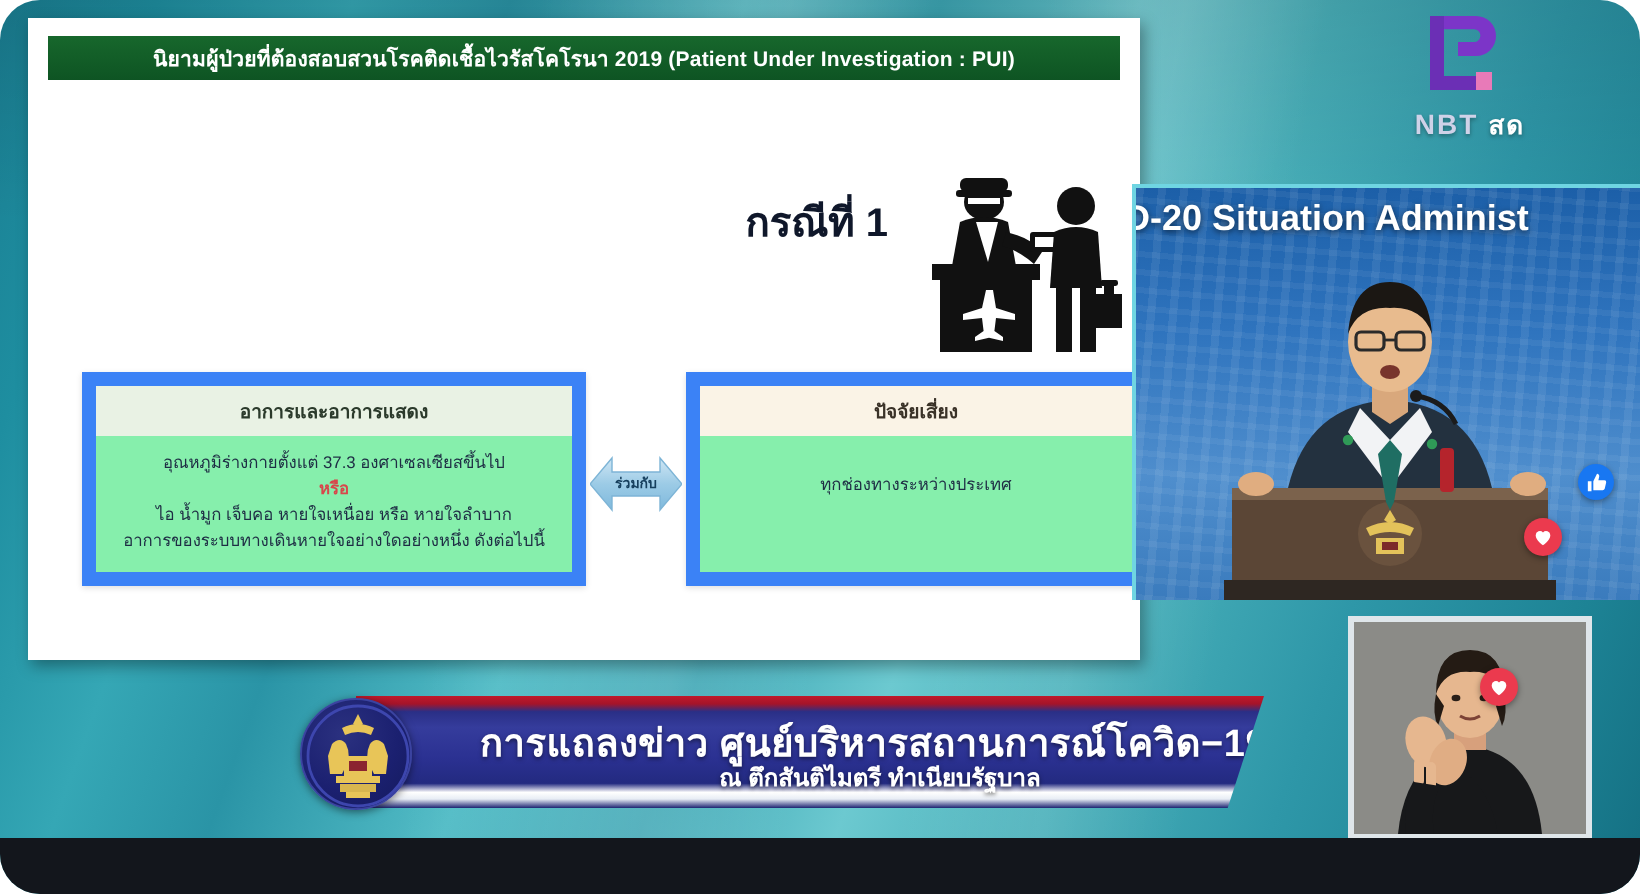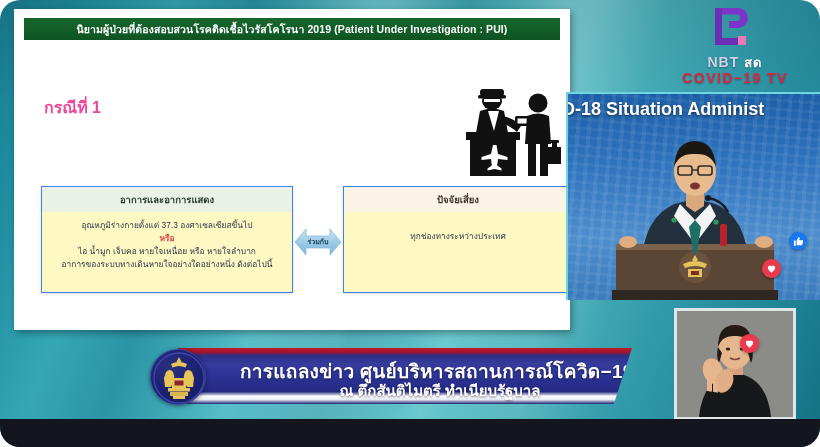--- a/index.html
+++ b/index.html
@@ -52,23 +52,23 @@
     font-size: 10.5px;
     font-weight: bold;
     letter-spacing: .1px;
     white-space: nowrap;
   }
 
   .case-label {
     position: absolute;
     left: 30px; top: 86px;
     width: 400px;
-    text-align: left;
-    color: #ec4899;
-    font-size: 16px;
+    text-align: right;
+    color: #0f172a;
+    font-size: 20px;
     font-weight: bold;
   }
   .case-sub {
     position: absolute;
     left: 20px; top: 114px;
     width: 420px;
     text-align: center;
     color: #14304e;
     font-size: 15px;
     font-weight: bold;
@@ -77,22 +77,22 @@
   
   .pictogram {
     position: absolute;
     left: 444px; top: 76px;
     width: 104px; height: 96px;
   }
 
   
   .crit-box {
     position: absolute;
-    background: #fef9c3;
-    border: 1px solid #3b82f6;
+    background: #86efac;
+    border: 7px solid #3b82f6;
     box-shadow: 0 1px 3px rgba(0,0,0,0.13);
   }
   .crit-box.left  { left: 27px;  top: 177px; width: 252px; height: 107px; }
   .crit-box.right { left: 329px; top: 177px; width: 230px; height: 107px; }
 
   .crit-head {
     height: 25px;
     display:flex; align-items:center; justify-content:center;
     font-size: 9.5px;
     font-weight: bold;
@@ -158,21 +158,21 @@
     font-weight: bold;
     letter-spacing: .3px;
     text-shadow: 0 1px 2px rgba(0,0,0,.5);
     white-space: nowrap;
   }
   .banner-line2 {
     position:absolute;
     left: 62px; top: 31px;
     width: 400px;
     color: #ffffff;
-    font-size: 15px;
+    font-size: 12px;
     font-weight: bold;
     text-align: center;
     text-shadow: 0 1px 2px rgba(0,0,0,.5);
     white-space: nowrap;
   }
   .gov-emblem {
     position: absolute;
     left: 0px; top: 1px;
     width: 56px; height: 56px;
     border-radius: 50%;
@@ -423,21 +423,21 @@
 
       <circle cx="106" cy="126" r="2.6" fill="#2f9a57"></circle>
       <circle cx="148" cy="128" r="2.6" fill="#2f9a57"></circle>
 
       <rect x="152" y="130" width="7" height="22" rx="2" fill="#b5242c"></rect>
 
       <ellipse cx="60" cy="148" rx="9" ry="6" fill="#e0ad80"></ellipse>
       <ellipse cx="196" cy="148" rx="9" ry="6" fill="#e0ad80"></ellipse>
     </svg>
 
-    <div class="overlay-title">D-18 Situation Administ</div>
+    <div class="overlay-title">D-20 Situation Administ</div>
   </div>
 
   <div class="interp-panel">
     <svg viewBox="0 0 116 106" width="116" height="106" style="position:absolute;inset:0;">
       <rect width="116" height="106" fill="#8b8b87"></rect>
 
       <path d="M22 106 q4 -40 36 -44 q32 4 36 44 z" fill="#17181a"></path>
 
       <path d="M50 52 h16 v12 h-16 z" fill="#d7a07c"></path>
 
@@ -463,21 +463,20 @@
 
   <div class="nbt-logo">
     <svg class="nbt-mark" viewBox="0 0 46 46">
       <path d="M9 2 h7 v30 h16 v7 h-23 z" fill="#6b2fb5"></path>
       <path d="M16 2 h16 a10 10 0 0 1 0 20 h-9 v-7 h8 a3.2 3.2 0 0 0 0 -6.4 h-15 z" fill="#7c35c8"></path>
       <rect x="32" y="30" width="8" height="9" fill="#e87ab8"></rect>
     </svg>
     <div class="nbt-word">
       <span>NBT</span><span class="nbt-live">สด</span>
     </div>
-    <div class="covid-tv">COVID−19 TV</div>
   </div>
 
   <div class="reaction heart r-heart-1">
     <svg width="11" height="11" viewBox="0 0 24 24">
         <path d="M12 21s-8-5.2-8-11a4.6 4.6 0 0 1 8-3 4.6 4.6 0 0 1 8 3c0 5.8-8 11-8 11z" fill="#fff"></path>
       </svg>
   </div>
   <div class="reaction like r-like-1">
     <svg width="11" height="11" viewBox="0 0 24 24">
         <path d="M2 10h4v11H2zM8 10l4-8a2.5 2.5 0 0 1 2.4 3.2L13.5 9H20a2 2 0 0 1 2 2.4l-1.6 7A2.4 2.4 0 0 1 18 20H8z" fill="#fff"></path>

